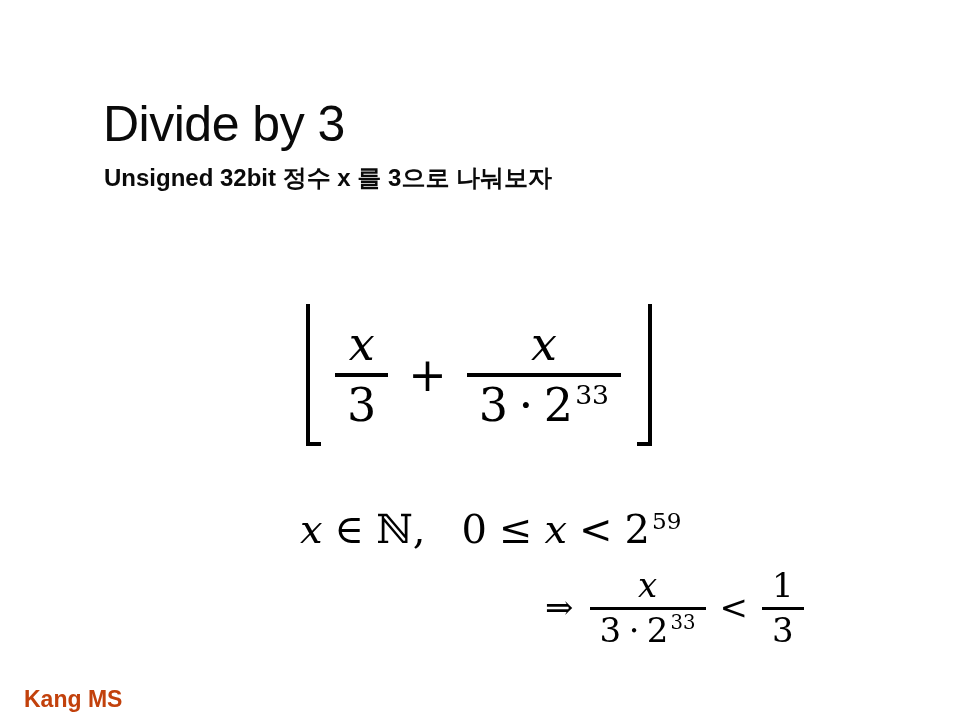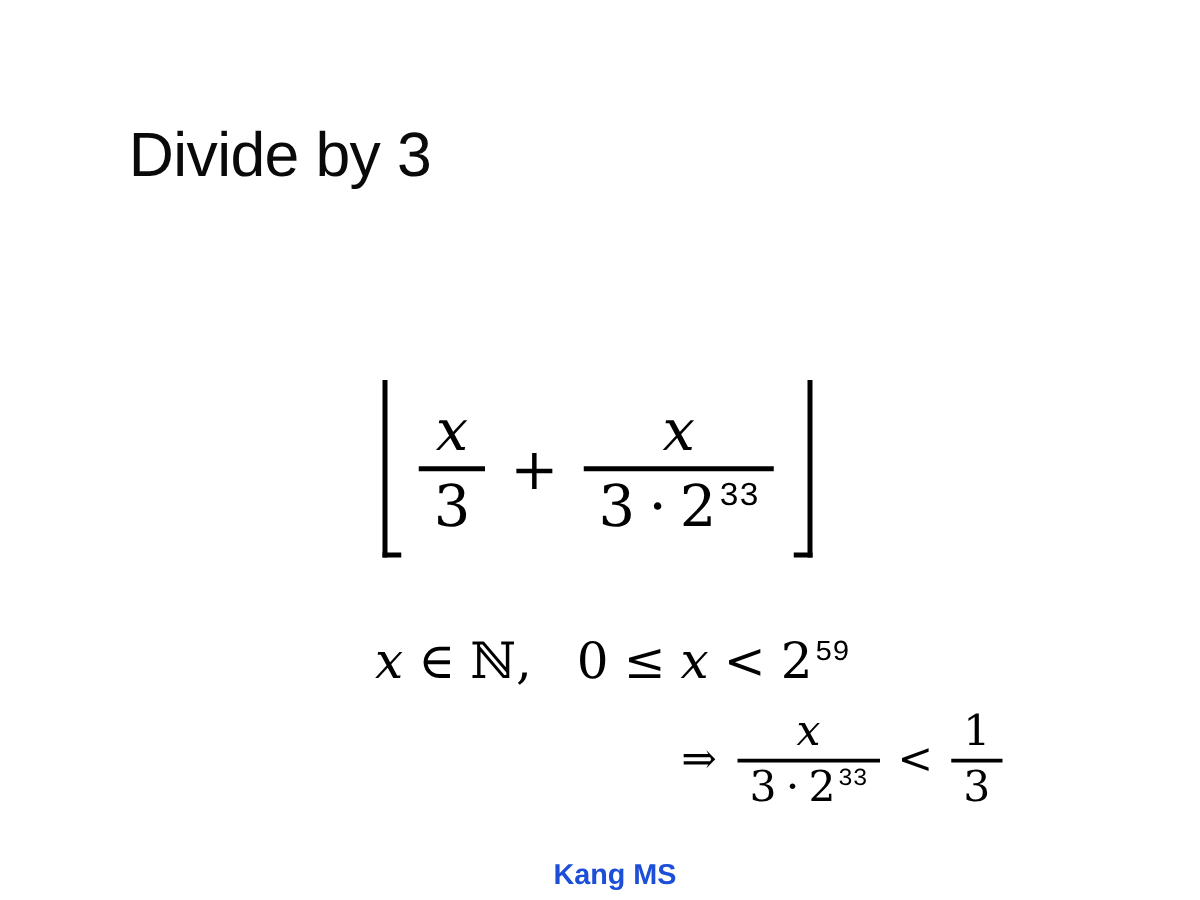--- a/index.html
+++ b/index.html
@@ -21,21 +21,21 @@
     position: absolute; left: 104px; top: 165px;
     font-size: 24px; font-weight: 700; line-height: 1.1;
     color: #0a0a0a; white-space: nowrap;
   }
 
   .math {
     font-family: "DejaVu Serif", "DejaVu Sans", serif;
     color: #000; line-height: 1.1;
   }
   .var { font-style: italic; }
-  .sup { font-size: 0.58em; position: relative; top: -0.62em; margin-left: 2px; font-family: Liberation Mono, monospace; }
+  .sup { font-size: 0.58em; position: relative; top: -0.62em; margin-left: 2px; }
   .dot { margin: 0 10px; }
 
   .frac { display: inline-flex; flex-direction: column; align-items: center; }
   .frac .bar { align-self: stretch; height: 4px; background: #000; }
   .frac .fnum, .frac .fden { padding: 3px 12px; text-align: center; white-space: nowrap; }
 
   
   .formula-main {
     position: absolute; left: 306px; top: 304px; height: 142px;
     display: flex; align-items: center; font-size: 46px;
@@ -61,29 +61,30 @@
     display: flex; align-items: center; font-size: 34px;
   }
   .formula-implication .frac .bar { height: 3px; }
   .formula-implication .frac .fnum, .formula-implication .frac .fden { padding: 2px 10px; }
   .formula-implication .arrow { margin-right: 16px; }
   .formula-implication .rel { margin: 0 14px; }
   .formula-implication .dot { margin: 0 7px; }
 
   .footer {
     position: absolute; left: 0; top: 686px; width: 100%;
-    text-align: center; font-size: 23px; font-weight: 700; color: #1d4ed8; padding-left: 24px;
+    font-size: 23px; font-weight: 700; color: #c2410c; padding-left: 24px;
   }
 </style>
 </head>
 <body>
 
 <div class="slide">
 
   <div class="title">Divide by 3</div>
+  <div class="subtitle">Unsigned 32bit 정수 x 를 3으로 나눠보자</div>
 
   <div class="math formula-main">
     <span class="floor left"></span>
     <span class="frac frac1">
       <span class="fnum var">x</span>
       <span class="bar"></span>
       <span class="fden">3</span>
     </span>
     <span class="plus">+</span>
     <span class="frac frac2">

